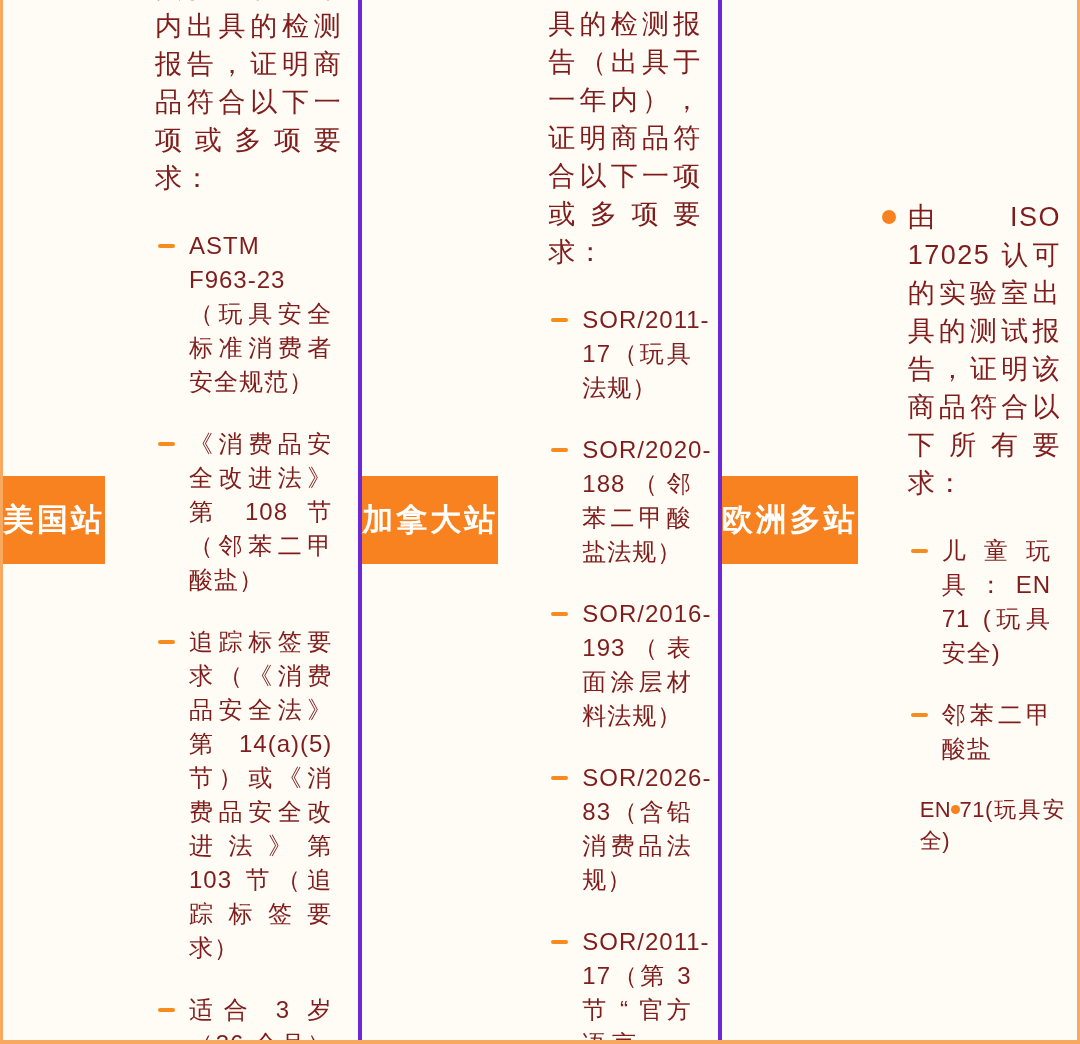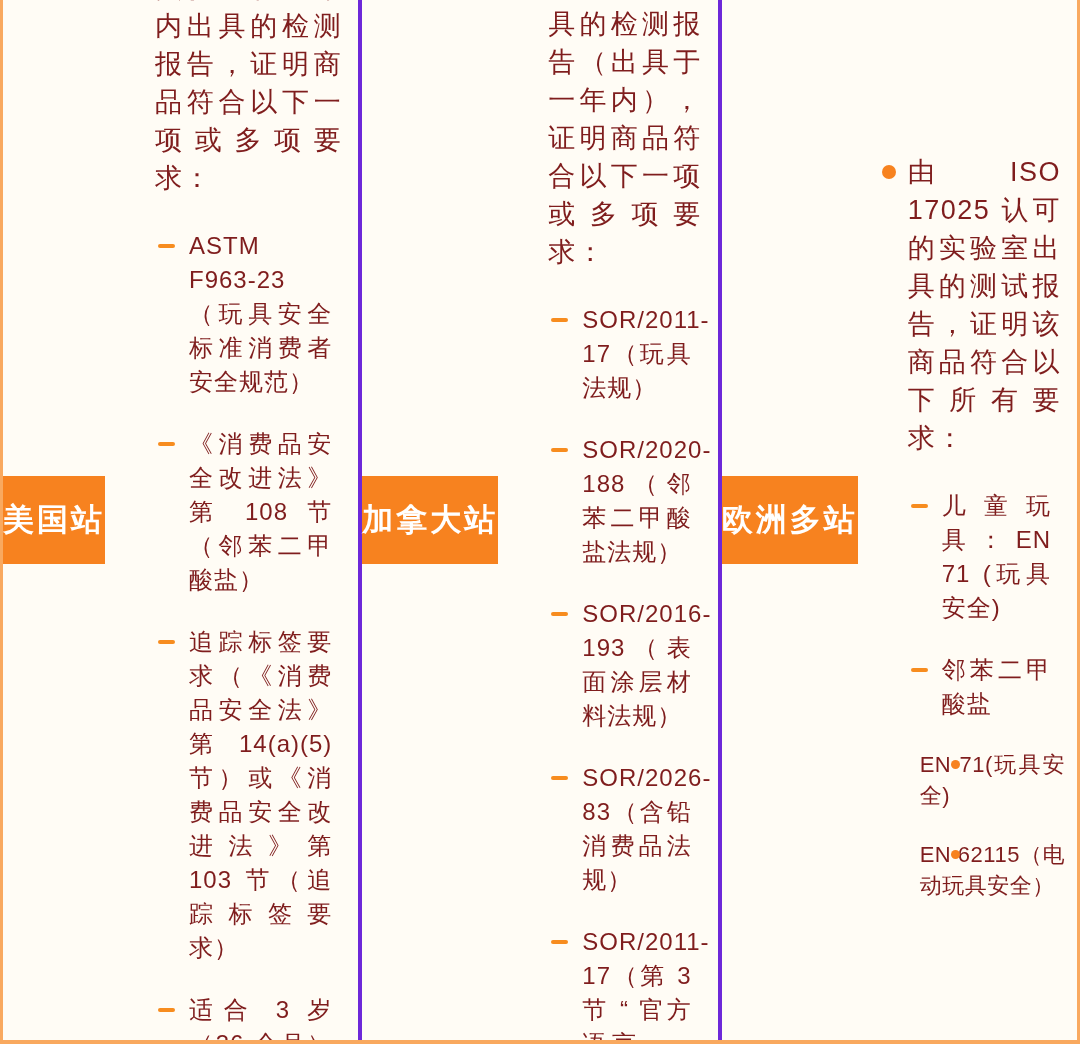--- a/index.html
+++ b/index.html
@@ -135,17 +135,17 @@
       </div>
   </div>
 
   <div class="col">
     <div class="col-header">欧洲多站</div>
     <div class="col-body">
         <div class="item l1"><span class="marker"></span><span class="txt">由 ISO 17025 认可的实验室出具的测试报告，证明该商品符合以下所有要求：</span></div>
         <div class="item l2"><span class="marker"></span><span class="txt">儿童玩具：EN 71 (玩具安全)</span></div>
         <div class="item l2"><span class="marker"></span><span class="txt">邻苯二甲酸盐</span></div>
         <div class="item l3"><span class="marker"></span><span class="txt">EN 71(玩具安全)</span></div>
-        <div class="item l3"><span class="marker"></span><span class="txt">EN 62115（电动玩具安全）</span></div>
+        <div class="item l3"><span class="marker"></span></div>
       </div>
   </div>
 
 </div>
 
 </body></html>

